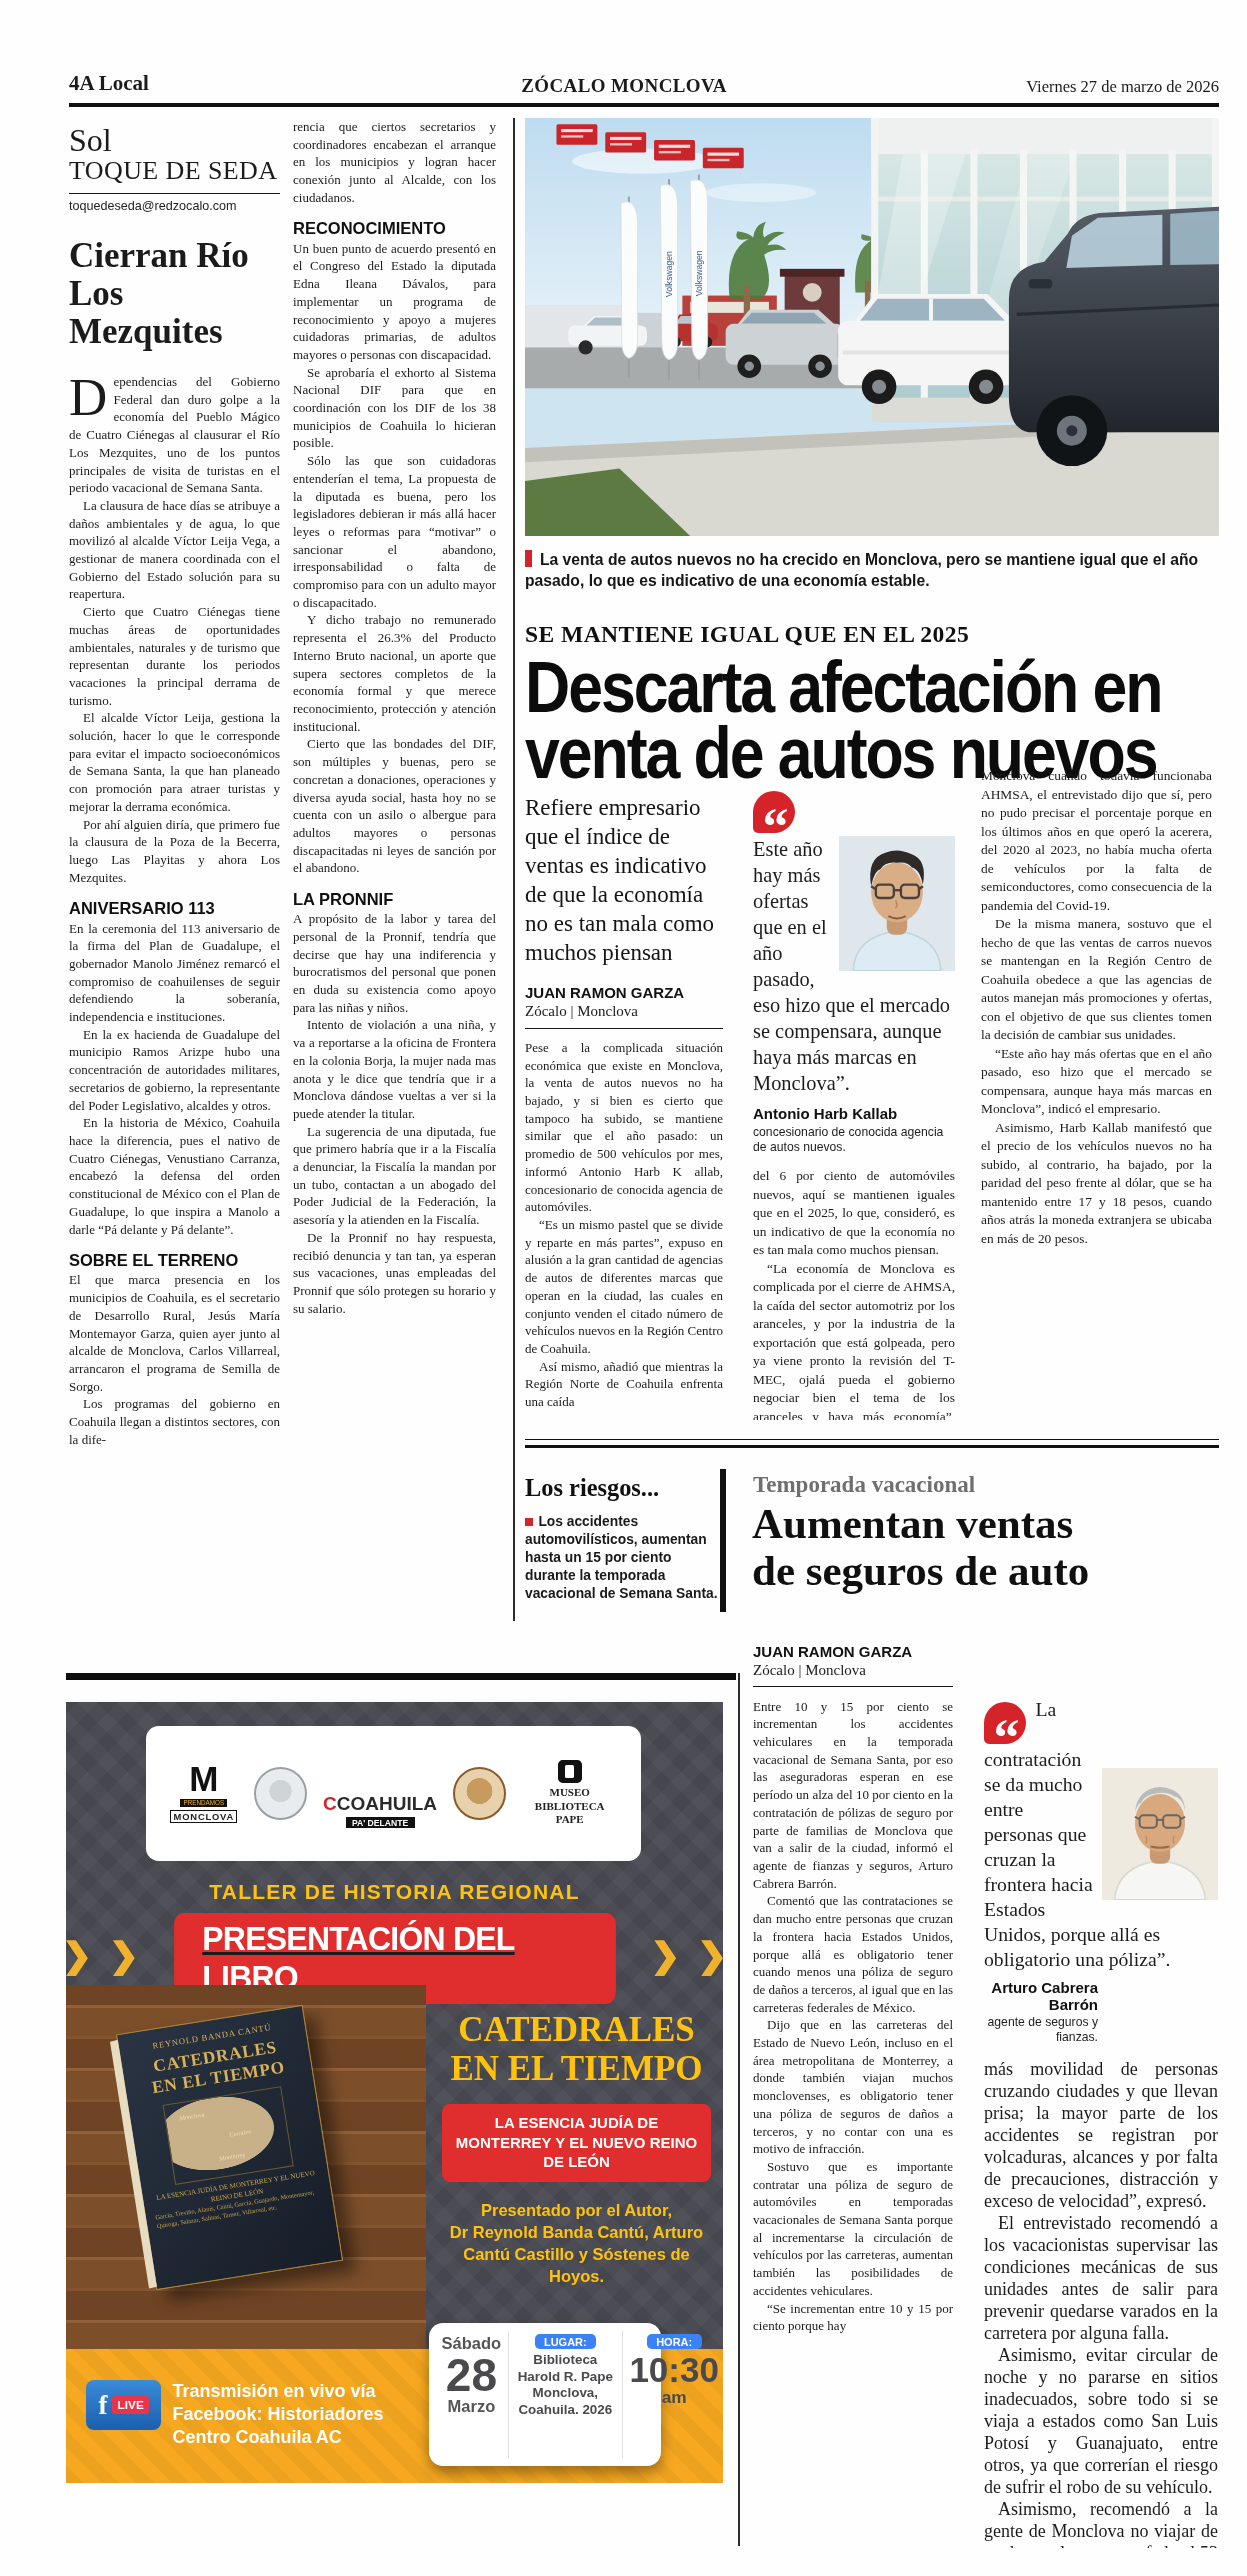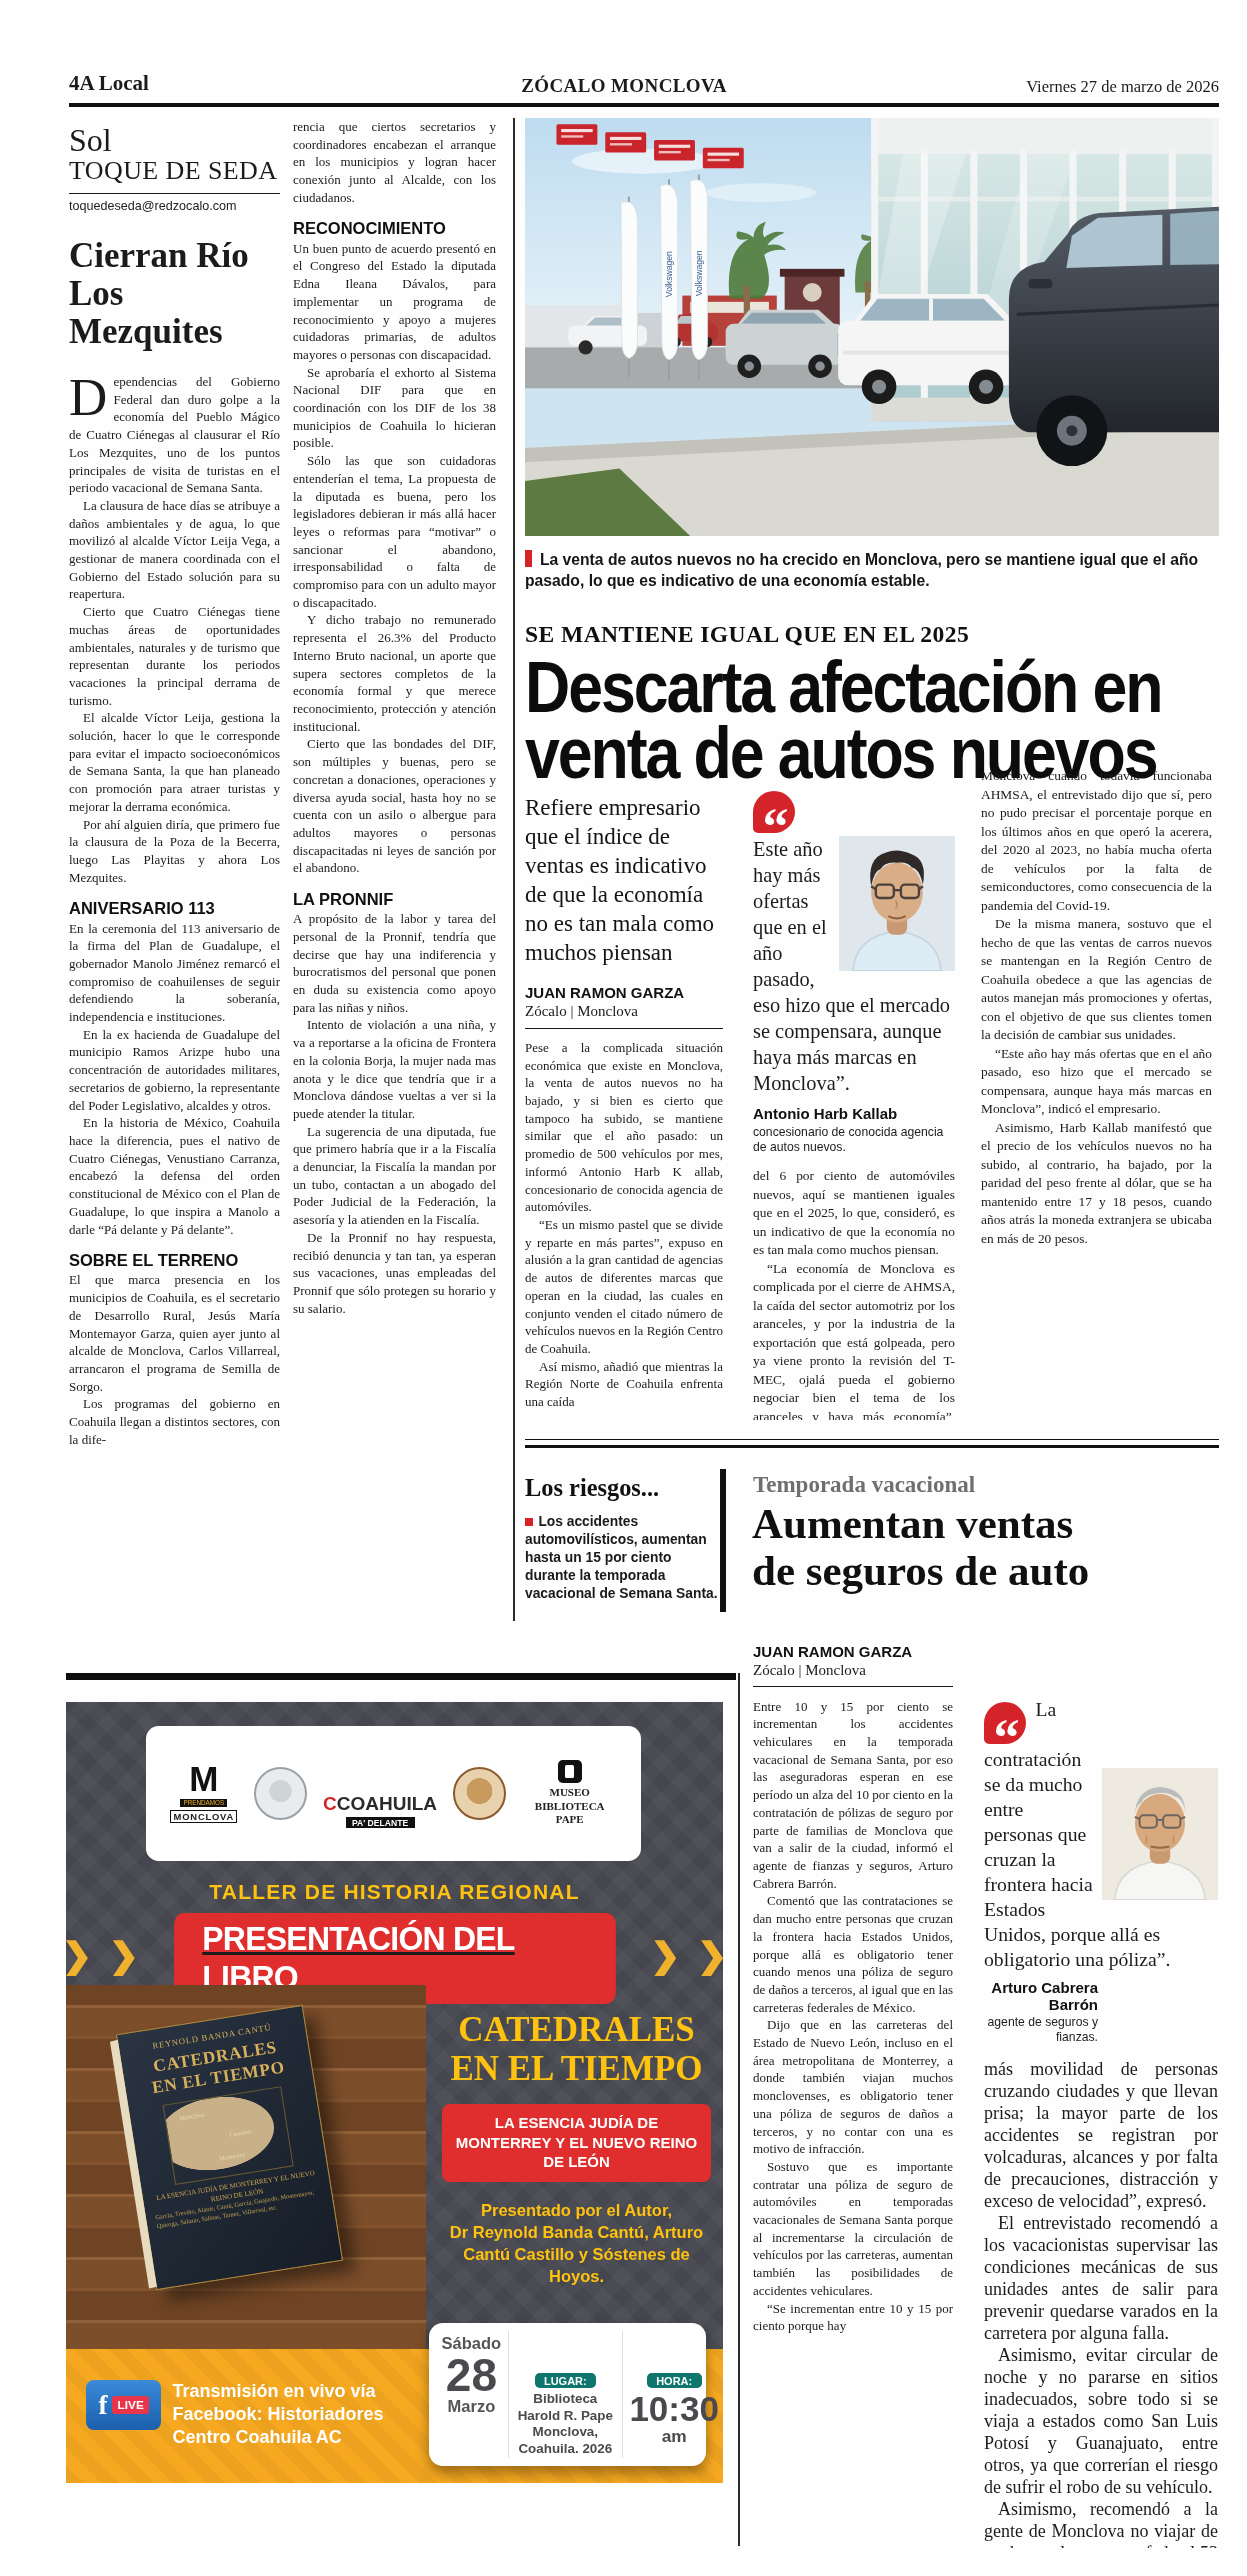--- a/index.html
+++ b/index.html
@@ -124,29 +124,29 @@
   .adsub{margin:15.7px auto 0;background:#e02d2d;border-radius:7.9px;padding:9.4px 7.9px;color:#fff;
          font-family:"Liberation Sans",sans-serif;font-size:15px;line-height:19.7px;font-weight:bold;}
   .adpres{margin-top:17.3px;color:#ffc20e;font-family:"Liberation Sans",sans-serif;font-size:16.5px;line-height:22px;font-weight:bold;}
   .adstrip{position:absolute;left:0;top:647px;width:657px;height:134px;background-color:#f6a820;
            background-image:repeating-linear-gradient(45deg,rgba(0,0,0,.04) 0 12.6px,transparent 12.6px 25px);}
   .fbbox{position:absolute;left:20.4px;top:678px;width:330px;display:flex;gap:11px;align-items:flex-start;}
   .fbicon{width:75px;height:50px;border-radius:7.9px;background:linear-gradient(180deg,#3a8bd8,#1b5fae);display:flex;align-items:center;justify-content:center;gap:4.7px;flex:none;}
   .fbicon .f{color:#fff;font-family:"Liberation Serif",serif;font-weight:bold;font-size:27px;}
   .fbicon .live{background:#e8354a;color:#fff;font-family:"Liberation Sans",sans-serif;font-weight:bold;font-size:11.8px;padding:2.4px 5.5px;border-radius:3.1px;}
   .fbtext{color:#fff;font-family:"Liberation Sans",sans-serif;font-size:18px;line-height:23px;font-weight:bold;width:236px;}
-  .sched{position:absolute;left:363px;top:621px;width:277px;height:143px;background:#fff;border-radius:14px;
+  .sched{position:absolute;left:363px;top:621px;width:232px;height:143px;background:#fff;border-radius:14px;
          box-shadow:0 6.3px 12.6px rgba(0,0,0,.35);display:flex;align-items:stretch;padding:7.9px 6.3px;box-sizing:border-box;
          font-family:"Liberation Sans",sans-serif;color:#4a4a4e;}
   .sec{padding:3.1px 6.3px;text-align:center;}
   .sec+.sec{border-left:1.6px solid #ddd;}
   .s-day{font-size:16.5px;font-weight:bold;color:#555;}
   .s-num{font-size:46px;line-height:44px;font-weight:bold;}
   .s-mon{font-size:16.5px;font-weight:bold;color:#555;}
-  .tab{display:inline-block;background:#0f766e;color:#fff;font-weight:bold;font-size:11px;padding:1.6px 9.4px;border-radius:4.7px;margin-bottom:3.1px;margin-top:39px;}
+  .tab{display:inline-block;background:#3b82f6;color:#fff;font-weight:bold;font-size:11px;padding:1.6px 9.4px;border-radius:4.7px;margin-bottom:3.1px;}
   .s-lugar{font-size:13.4px;line-height:16.5px;font-weight:bold;width:101px;}
   .s-1030{font-size:35px;line-height:35px;font-weight:bold;}
   .s-am{font-size:17.3px;font-weight:bold;}
 </style>
 </head>
 <body>
 
 <div id="page">
 
   <div class="abs hdr-left">4A Local</div>

